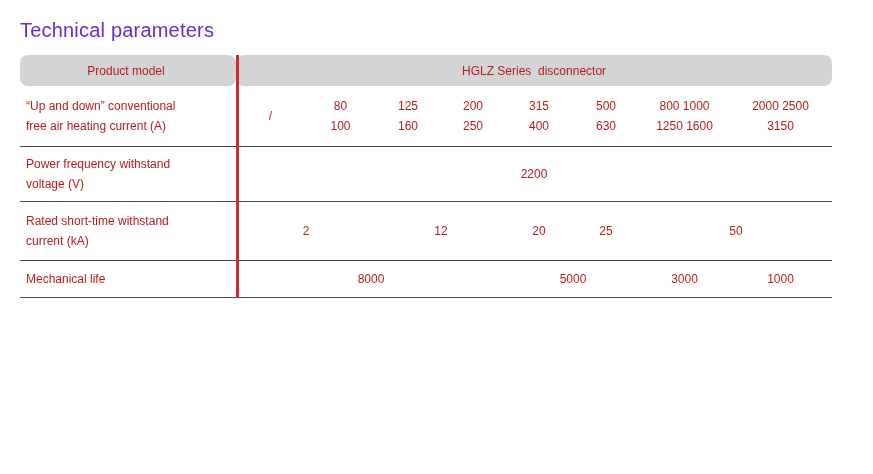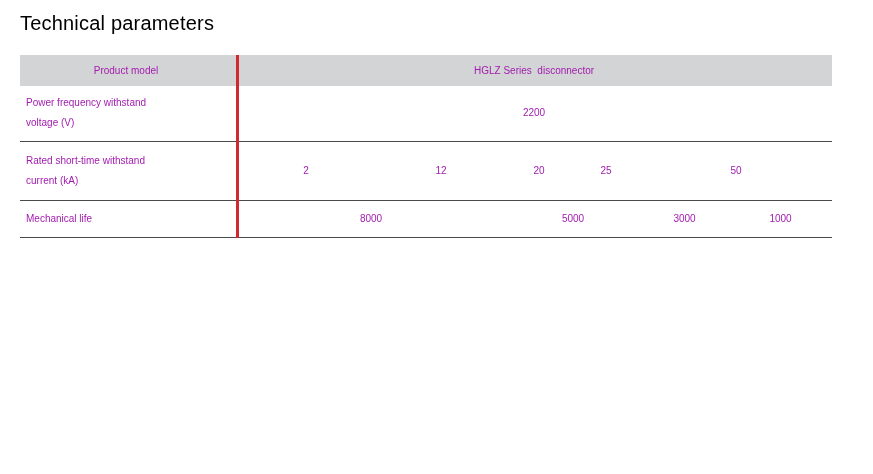--- a/index.html
+++ b/index.html
@@ -5,45 +5,46 @@
   html, body { margin: 0; padding: 0; }
   body {
     width: 873px; height: 474px;
     background: #ffffff;
     font-family: "Liberation Sans", sans-serif;
     position: relative;
     overflow: hidden;
   }
   .title {
     position: absolute;
-    left: 20px; top: 11px;
+    left: 20px; top: 18px;
     font-size: 20px;
     line-height: 24px;
-    color: #000000;
+    color: #6d28d9;
     letter-spacing: 0.2px;
     text-align: center;
   }
   .table-wrap {
     position: absolute;
     left: 20px; top: 55px;
     width: 812px;
   }
   table {
     border-collapse: collapse;
     table-layout: fixed;
     width: 812px;
   }
   td {
-    font-size: 10px;
-    color: #a21caf;
+    font-size: 12px;
+    color: #b91c1c;
     vertical-align: middle;
     padding: 0;
     line-height: 20px;
     border-bottom: 1px solid #4a4a4a;
     overflow: hidden;
+    border-radius: 8px;
   }
   tr.hdr td {
     background: #d3d4d5;
     border-bottom: none;
   }
   .lbl {
     text-align: left;
     padding-left: 6px;
     padding-right: 4px;
     white-space: pre-line;
@@ -78,20 +79,39 @@
       <col style="width:68px">
       <col style="width:89px">
       <col style="width:103px">
     </colgroup>
     <tbody>
       <tr class="hdr" style="height:31px">
         <td class="lbl center">Product model</td>
         <td class="series" colspan="8">HGLZ Series  disconnector</td>
       </tr>
 
+      <tr style="height:60px">
+        <td class="lbl">“Up and down” conventional
+free air heating current (A)</td>
+        <td class="val">/</td>
+        <td class="val">80
+100</td>
+        <td class="val">125
+160</td>
+        <td class="val">200
+250</td>
+        <td class="val">315
+400</td>
+        <td class="val">500
+630</td>
+        <td class="val">800 1000
+1250 1600</td>
+        <td class="val">2000 2500
+3150</td>
+      </tr>
 
 
       <tr style="height:55px">
         <td class="lbl">Power frequency withstand
 voltage (V)</td>
         <td class="val" colspan="8">2200</td>
       </tr>
 
 
 

